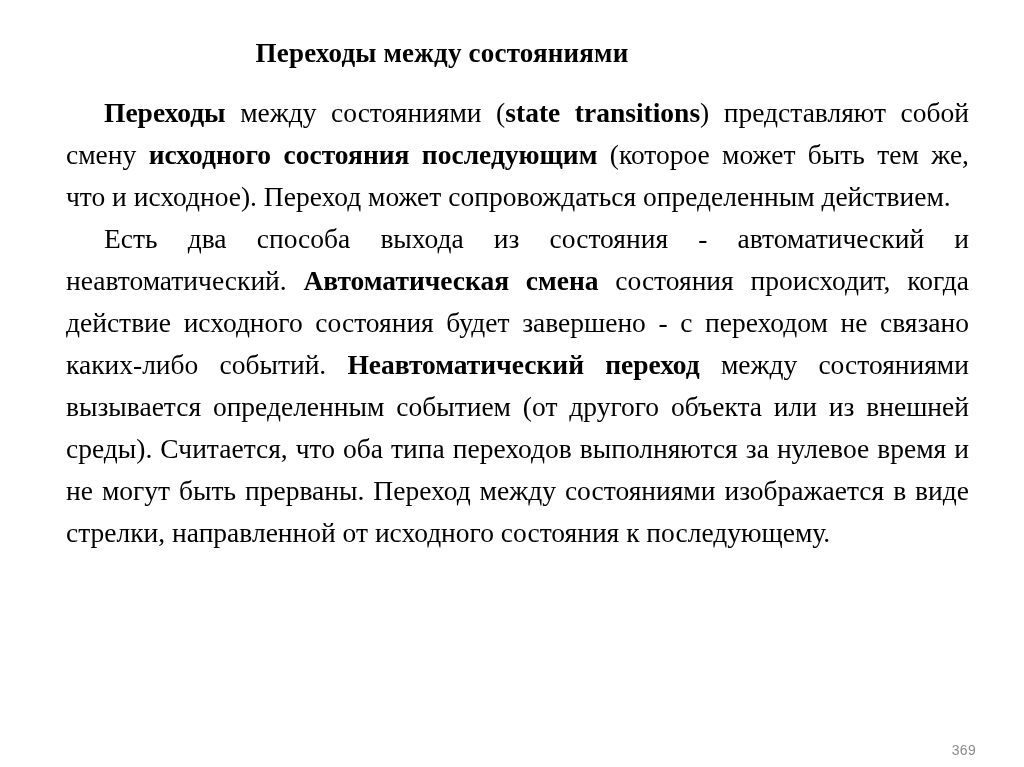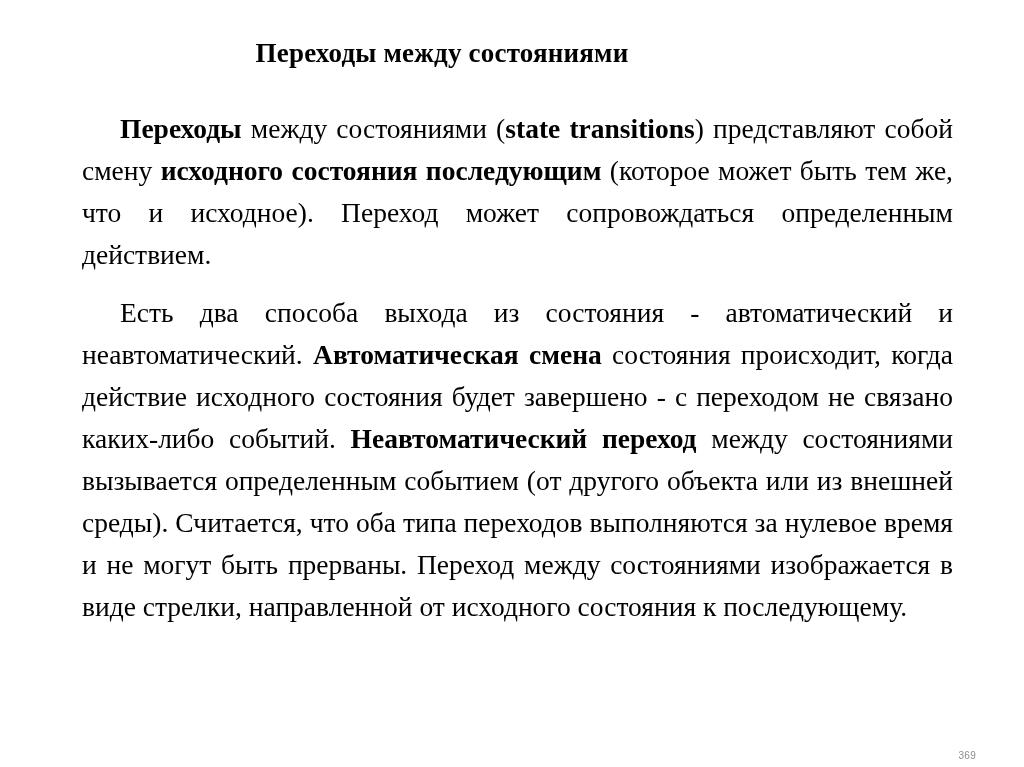--- a/index.html
+++ b/index.html
@@ -44,36 +44,36 @@
     left: 66px;
     width: 903px;
     font-size: 27.5px;
     line-height: 42px;
     text-align: justify;
     text-justify: inter-word;
     hyphens: none;
   }
 
   .para {
-    margin: 16px;
+    margin: 0;
     text-indent: 38px;
     text-align: justify;
   }
 
   b, strong { font-weight: bold; }
 
   .latin { font-family: "Liberation Serif", "DejaVu Serif", serif; }
 
   
   .page-number {
     position: absolute;
     right: 48px;
-    bottom: 2px;
+    bottom: 8px;
     font-family: "Liberation Sans", "DejaVu Sans", sans-serif;
-    font-size: 10px;
+    font-size: 14px;
     line-height: 18px;
     color: #8c8c8c;
     letter-spacing: 0.3px;
   }
 </style>
 </head>
 <body>
 
 <div class="slide">
 

